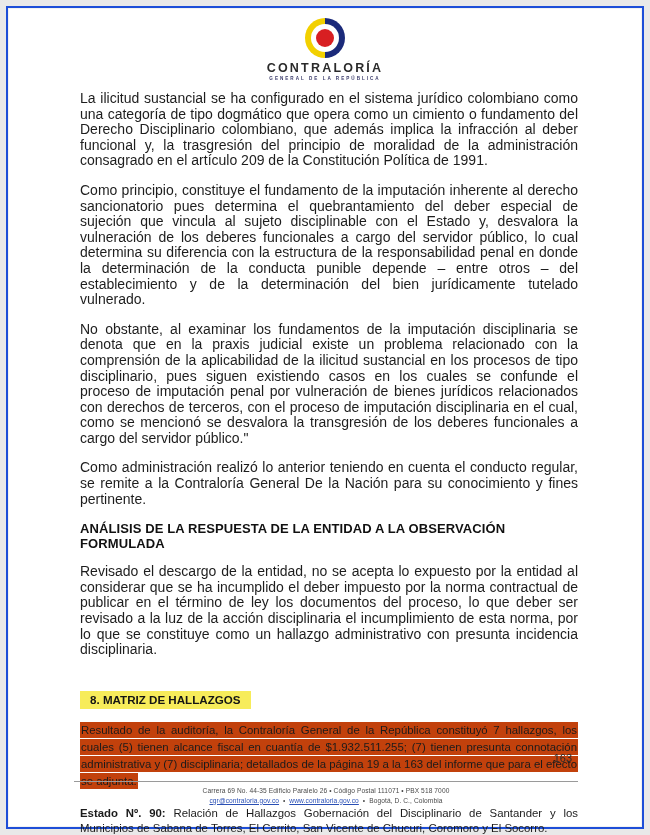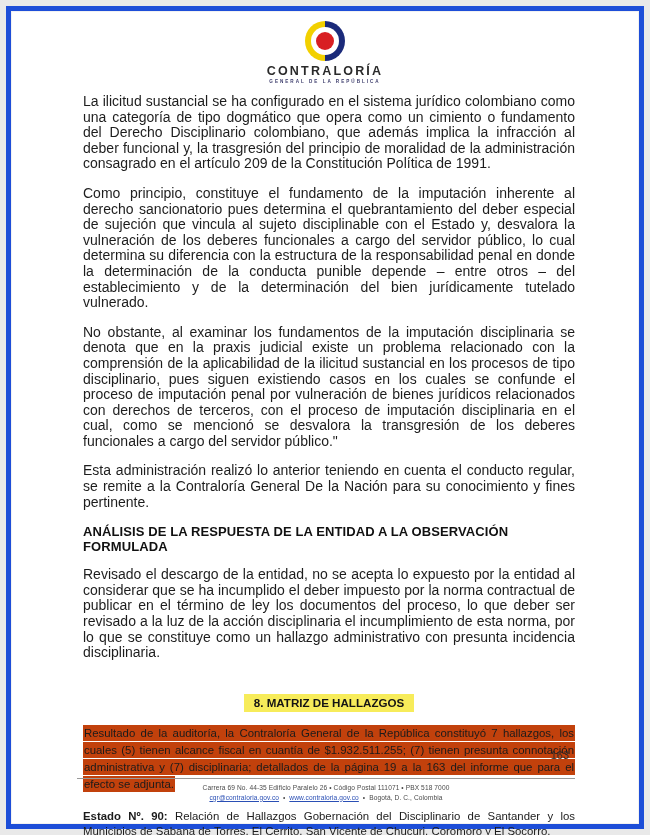--- a/index.html
+++ b/index.html
@@ -16,21 +16,21 @@
   }
 
   
   #page-sheet {
     position: absolute;
     left: 6px;
     top: 6px;
     width: 638px;
     height: 823px;
     background: #ffffff;
-    border: 5px solid #1d4ed8;
+    border: 2px solid #1d4ed8;
     box-sizing: border-box;
     box-shadow: 0 0 0 1px #f2f2f2 inset;
   }
 
   
   #doc-header {
     padding-top: 10px;
     display: flex;
     flex-direction: column;
     align-items: center;
@@ -104,21 +104,20 @@
     letter-spacing: 0.1px;
     line-height: 15px;
     text-align: left;
   }
 
   
   #highlight-block {
     margin-top: 34px;
   }
   h3.matrix-head {
-    text-align: center;
     font-size: 11.6px;
     font-weight: bold;
     color: #141414;
     margin: 0 0 14px 0;
     line-height: 16px;
   }
   h3.matrix-head span.hl {
     background: #f7ec5a;
     padding: 2px 10px 3px 10px;
     box-decoration-break: clone;
@@ -193,21 +192,21 @@
     </div>
     <div class="logo-title">CONTRALORÍA</div>
     <div class="logo-sub">GENERAL DE LA REPÚBLICA</div>
   </div>
 
   <div id="doc-body">
 
     <p class="para">La ilicitud sustancial se ha configurado en el sistema jurídico colombiano como una categoría de tipo dogmático que opera como un cimiento o fundamento del Derecho Disciplinario colombiano, que además implica la infracción al deber funcional y, la trasgresión del principio de moralidad de la administración consagrado en el artículo 209 de la Constitución Política de 1991.</p>
     <p class="para">Como principio, constituye el fundamento de la imputación inherente al derecho sancionatorio pues determina el quebrantamiento del deber especial de sujeción que vincula al sujeto disciplinable con el Estado y, desvalora la vulneración de los deberes funcionales a cargo del servidor público, lo cual determina su diferencia con la estructura de la responsabilidad penal en donde la determinación de la conducta punible depende – entre otros – del establecimiento y de la determinación del bien jurídicamente tutelado vulnerado.</p>
     <p class="para">No obstante, al examinar los fundamentos de la imputación disciplinaria se denota que en la praxis judicial existe un problema relacionado con la comprensión de la aplicabilidad de la ilicitud sustancial en los procesos de tipo disciplinario, pues siguen existiendo casos en los cuales se confunde el proceso de imputación penal por vulneración de bienes jurídicos relacionados con derechos de terceros, con el proceso de imputación disciplinaria en el cual, como se mencionó se desvalora la transgresión de los deberes funcionales a cargo del servidor público."</p>
-    <p class="para">Esta administración realizó lo anterior teniendo en cuenta el conducto regular, se remite a la Contraloría General De la Nación para su conocimiento y fines pertinente.</p>
+    <p class="para">Como administración realizó lo anterior teniendo en cuenta el conducto regular, se remite a la Contraloría General De la Nación para su conocimiento y fines pertinente.</p>
 
     <h2 class="section-head">ANÁLISIS DE LA RESPUESTA DE LA ENTIDAD A LA OBSERVACIÓN FORMULADA</h2>
 
     <p class="para">Revisado el descargo de la entidad, no se acepta lo expuesto por la entidad al considerar que se ha incumplido el deber impuesto por la norma contractual de publicar en el término de ley los documentos del proceso, lo que deber ser revisado a la luz de la acción disciplinaria el incumplimiento de esta norma, por lo que se constituye como un hallazgo administrativo con presunta incidencia disciplinaria.</p>
 
     <div id="highlight-block">
       <h3 class="matrix-head"><span class="hl">8. MATRIZ DE HALLAZGOS</span></h3>
       <p class="hl-para"><span class="hl">Resultado de la auditoría, la Contraloría General de la República constituyó 7 hallazgos, los cuales (5) tienen alcance fiscal en cuantía de $1.932.511.255; (7) tienen presunta connotación administrativa y (7) disciplinaria; detallados de la página 19 a la 163 del informe que para el efecto se adjunta.</span></p>
     </div>
 

